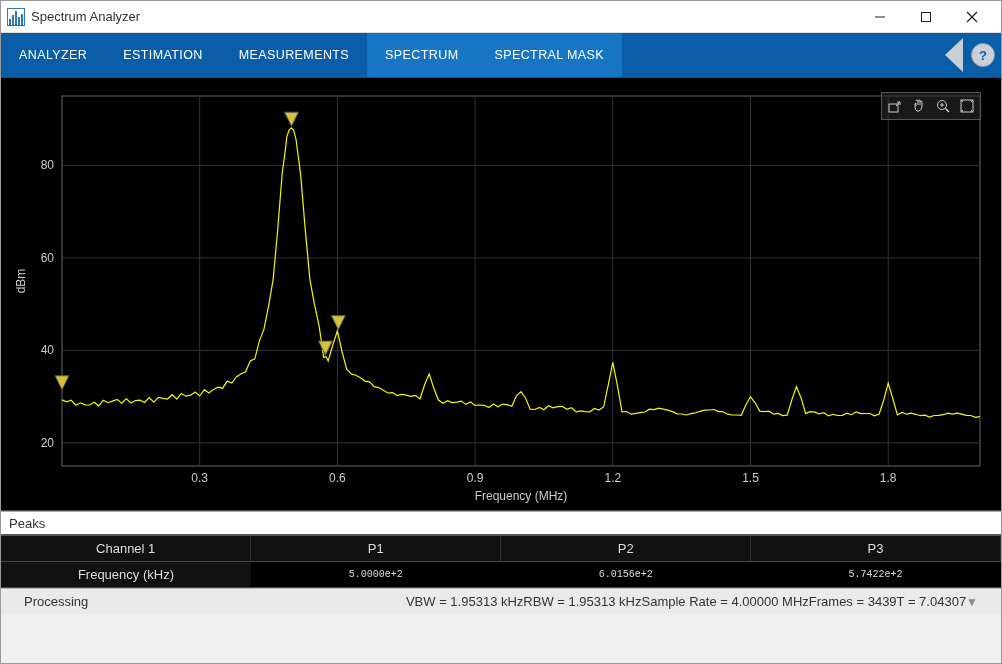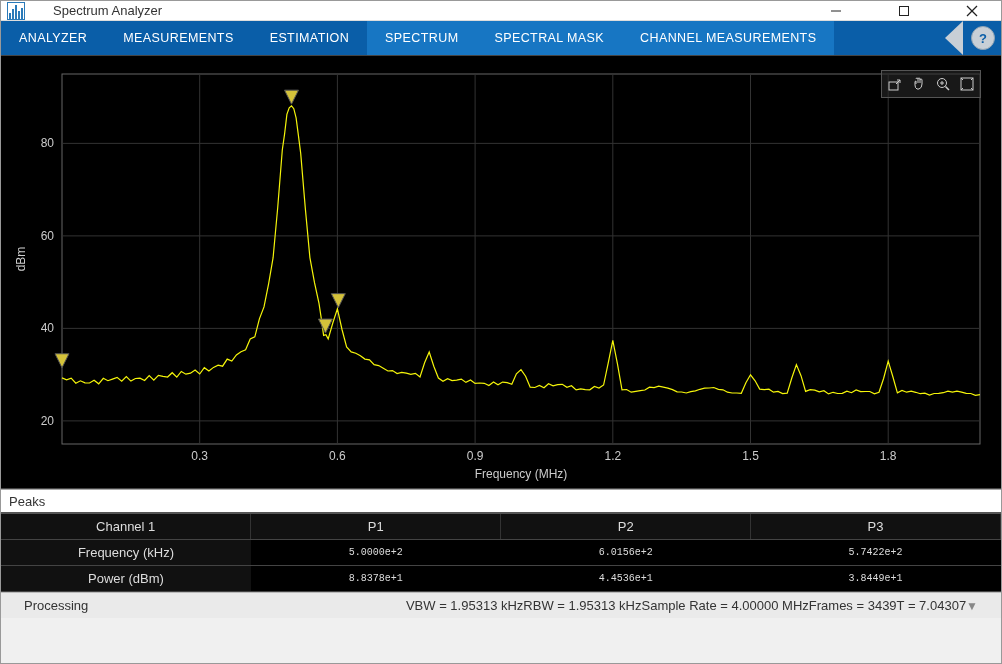--- a/index.html
+++ b/index.html
@@ -7,27 +7,26 @@
     font-family: "Segoe UI", Arial, sans-serif;
     font-size: 13px;
     background: #f0f0f0;
     width: 1002px;
     height: 664px;
     overflow: hidden;
     border: 1px solid #999;
   }
   
   .titlebar {
-    height: 20px;
+    height: 32px;
     background: #fff;
     display: flex;
     align-items: center;
     padding: 0 6px;
     border-bottom: 1px solid #ddd;
-    gap: 22px;
   }
   .titlebar .app-icon {
     width: 18px; height: 18px;
     margin-right: 6px;
     display: flex; align-items: flex-end; justify-content: center;
     border: 1px solid #2a7ab9;
     padding: 1px 1px 0 1px;
     gap: 1px;
   }
   .titlebar .app-icon span {
@@ -36,21 +35,21 @@
   .titlebar .title { flex: 0 0 auto; color: #333; }
   .titlebar .spacer { flex: 1; }
   .titlebar .winbtn {
     width: 46px; height: 32px;
     display: flex; align-items: center; justify-content: center;
     color: #222; font-size: 14px;
   }
 
   
   .toolstrip {
-    height: 34px;
+    height: 44px;
     background: #0a5ea8;
     display: flex;
     align-items: stretch;
   }
   .toolstrip .tab {
     padding: 0 18px;
     display: flex; align-items: center;
     color: #fff;
     font-size: 12.5px;
     letter-spacing: 0.4px;
@@ -190,25 +189,24 @@
   <div class="winbtn">
     <svg width="12" height="12">
         <line x1="1" y1="1" x2="11" y2="11" stroke="#222" stroke-width="1.2"></line>
         <line x1="11" y1="1" x2="1" y2="11" stroke="#222" stroke-width="1.2"></line>
       </svg>
   </div>
 </div>
 
 <div class="toolstrip">
   <div class="tab">ANALYZER</div>
+  <div class="tab">ESTIMATION</div>
   <div class="tab">MEASUREMENTS</div>
-  <div class="tab">ESTIMATION</div>
   <div class="tab alt">SPECTRUM</div>
   <div class="tab alt">SPECTRAL MASK</div>
-  <div class="tab alt">CHANNEL MEASUREMENTS</div>
   <div class="right">
     <div class="chevron-left"></div>
     <div class="help-btn">?</div>
   </div>
 </div>
 
 <div class="chart-wrap">
   <svg id="chart-svg" width="988" height="418">
       <rect x="55" y="8" width="918" height="370" fill="#000" stroke="#666" stroke-width="1"></rect>
       <line x1="192.7" y1="8" x2="192.7" y2="378" stroke="#333"></line>
@@ -279,26 +277,20 @@
         <th style="width:25%">P3</th>
       </tr>
     </thead>
     <tbody id="peaks-body">
         <tr>
           <td>Frequency (kHz)</td>
           <td class="val">5.0000e+2</td>
           <td class="val">6.0156e+2</td>
           <td class="val">5.7422e+2</td>
         </tr>
-        <tr>
-          <td>Power (dBm)</td>
-          <td class="val">8.8378e+1</td>
-          <td class="val">4.4536e+1</td>
-          <td class="val">3.8449e+1</td>
-        </tr>
       </tbody>
   </table>
 </div>
 
 <div class="statusbar">
   <span class="sb-left">Processing</span>
   <span class="sb-right">
     <span>VBW = 1.95313 kHz</span>
     <span>RBW = 1.95313 kHz</span>
     <span>Sample Rate = 4.00000 MHz</span>

